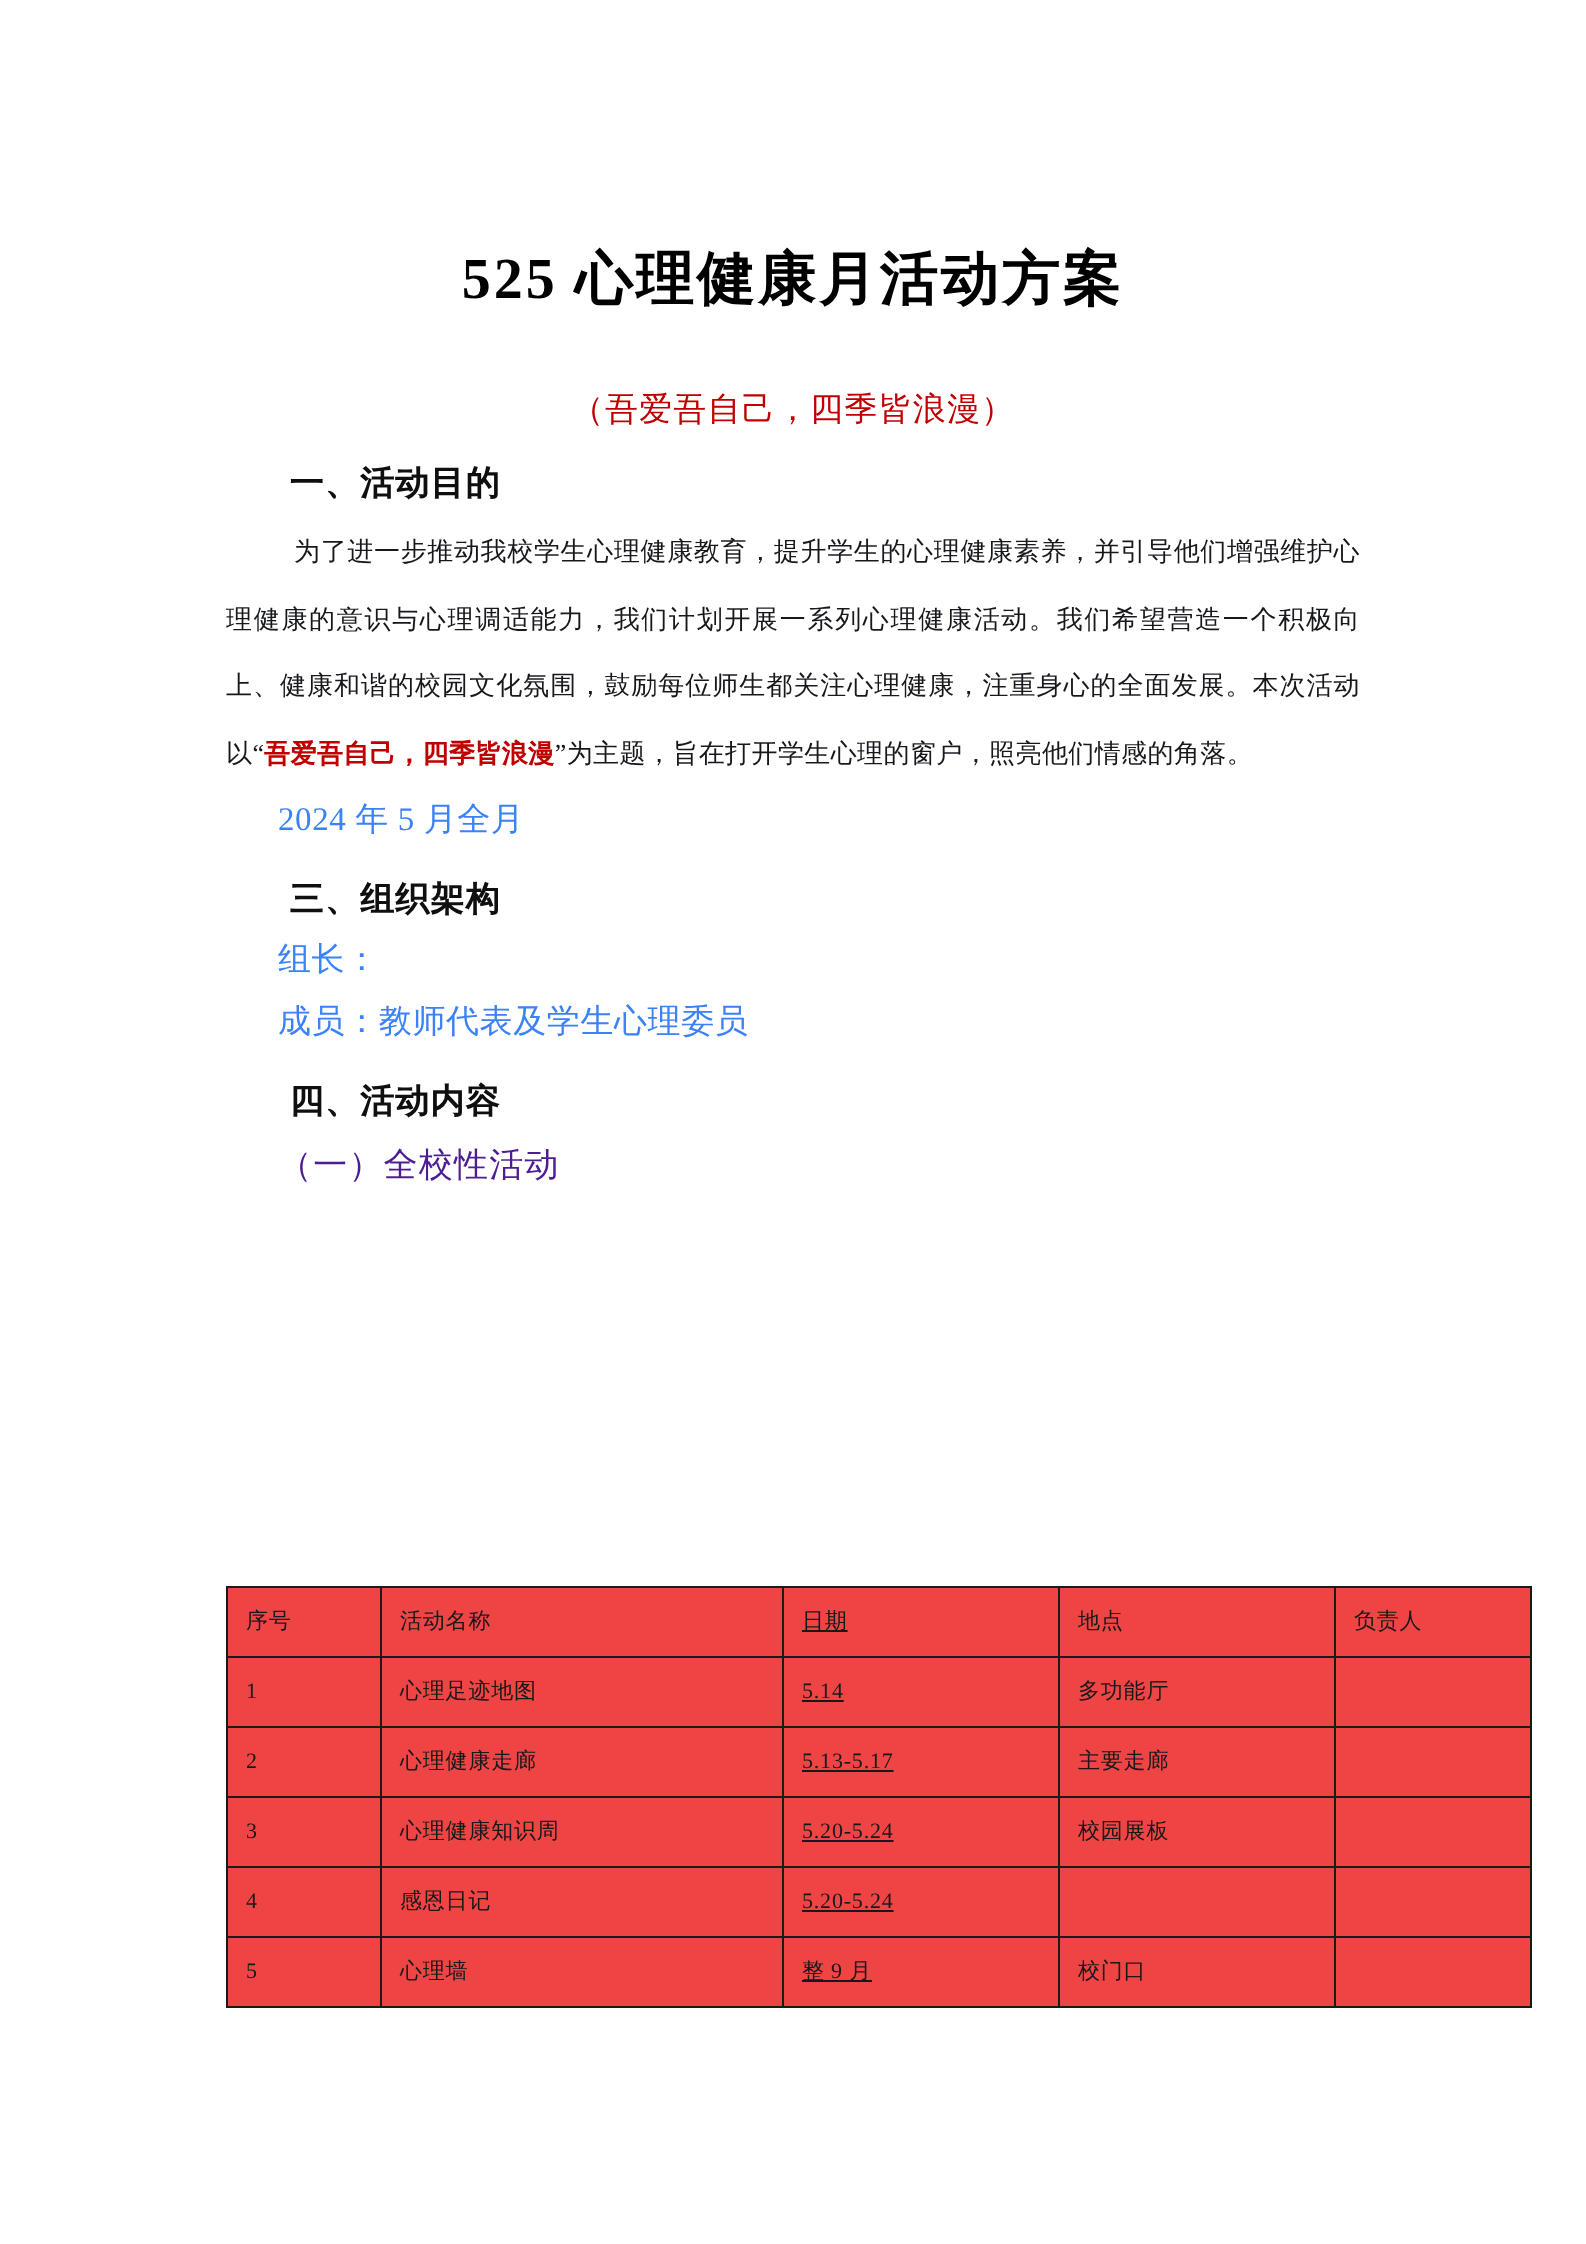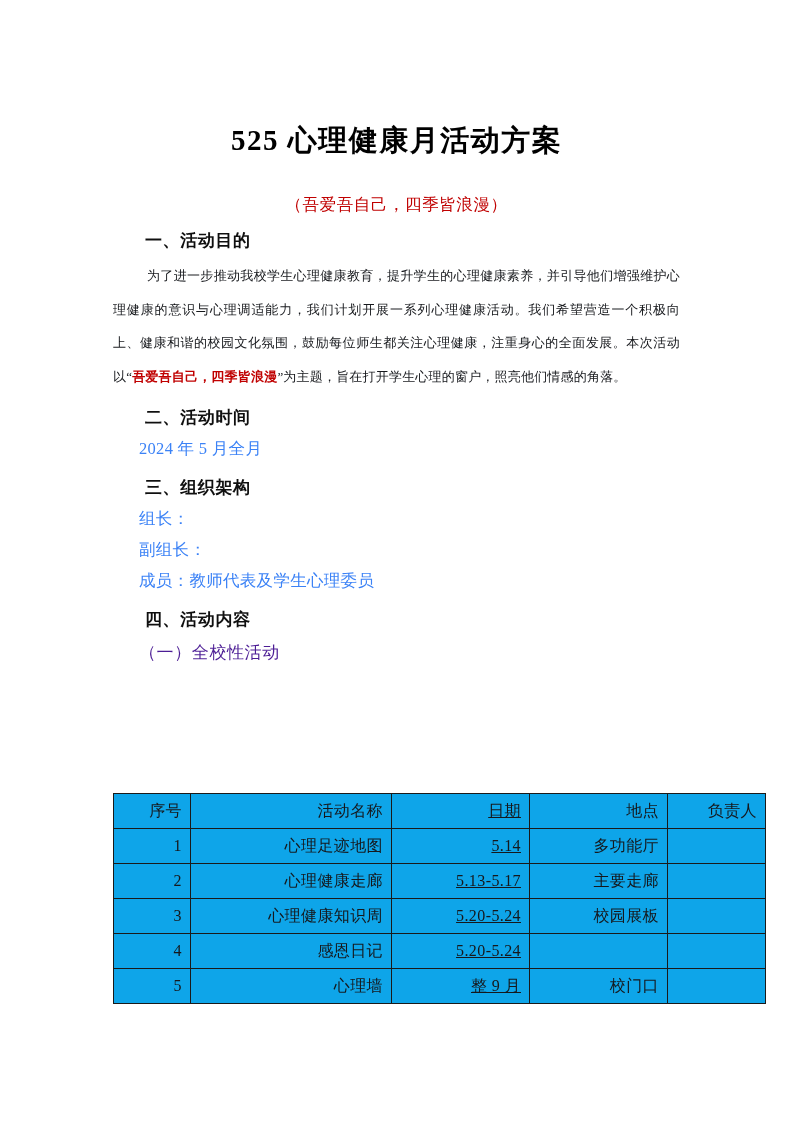--- a/index.html
+++ b/index.html
@@ -56,21 +56,20 @@
   
   .section-heading {
     font-size: 17px;
     font-weight: 700;
     color: #0f0f0f;
     margin: 0;
     padding-top: 13px;
     text-indent: 32px;
     letter-spacing: 0.6px;
     line-height: 1.55;
-    font-family: Liberation Mono, monospace;
   }
   .sub-heading {
     font-size: 17px;
     font-weight: 400;
     color: #4c1d95;
     margin: 0;
     padding-top: 5px;
     text-indent: 26px;
     letter-spacing: 0.6px;
     line-height: 1.6;
@@ -105,24 +104,24 @@
     position: absolute;
     left: 113px;
     top: 793px;
     width: 562px;
     border-collapse: collapse;
     table-layout: fixed;
     background: #dce6f1;
   }
   .activity-table td, .activity-table th {
     border: 1.2px solid #1a1a1a;
-    background: #0ea5e9;
-    font-size: 16px;
+    background: #ef4444;
+    font-size: 11px;
     font-weight: 400;
-    text-align: right;
+    text-align: left;
     padding: 4px 8px 4px 9px;
     height: 26px;
     line-height: 26px;
     color: #16181c;
     letter-spacing: 0.4px;
     vertical-align: middle;
     overflow: hidden;
     white-space: nowrap;
   }
   .col-no    { width: 59px; }
@@ -140,29 +139,27 @@
   <div class="content">
 
     <h1 class="doc-title">525 心理健康月活动方案</h1>
 
     <p class="doc-subtitle">（吾爱吾自己，四季皆浪漫）</p>
 
     <h2 class="section-heading">一、活动目的</h2>
 
     <p class="body-para"><span>为了进一步推动我校学生心理健康教育，提升学生的心理健康素养，并引导他们增强维护心理健康的意识与心理调适能力，我们计划开展一系列心理健康活动。我们希望营造一个积极向上、健康和谐的校园文化氛围，鼓励每位师生都关注心理健康，注重身心的全面发展。本次活动以“</span><span class="emph-red">吾爱吾自己，四季皆浪漫</span><span>”为主题，旨在打开学生心理的窗户，照亮他们情感的角落。</span></p>
 
-    <h2 class="section-heading">二、活动时间</h2>
 
     <p class="plain-line">2024 年 5 月全月</p>
 
     <h2 class="section-heading">三、组织架构</h2>
 
     <p class="plain-line">组长：</p>
 
-    <p class="plain-line">副组长：</p>
 
     <p class="plain-line">成员：教师代表及学生心理委员</p>
 
     <h2 class="section-heading">四、活动内容</h2>
 
     <h3 class="sub-heading">（一）全校性活动</h3>
 
   </div>
 
   <table class="activity-table">

